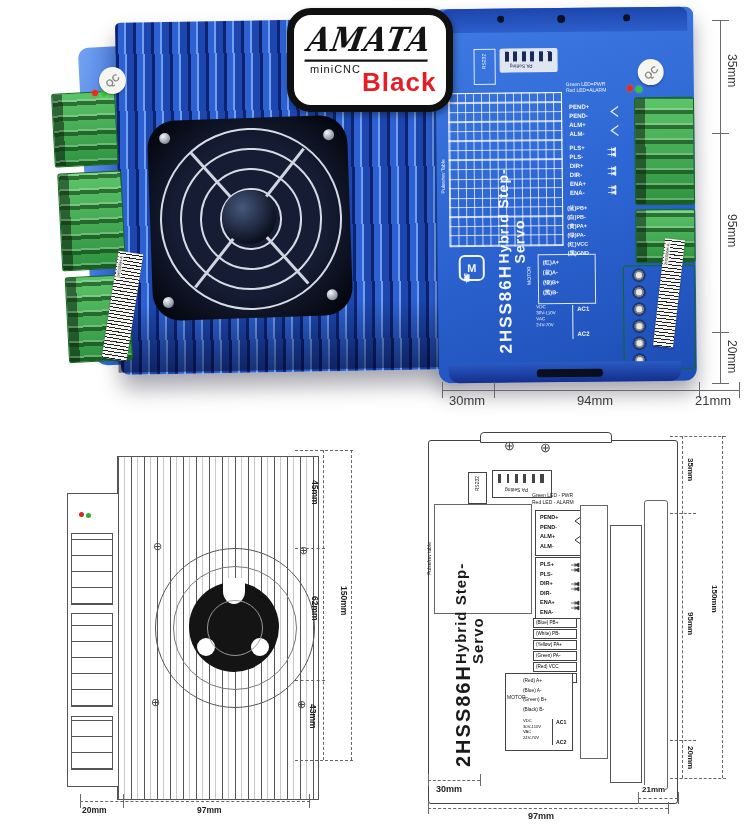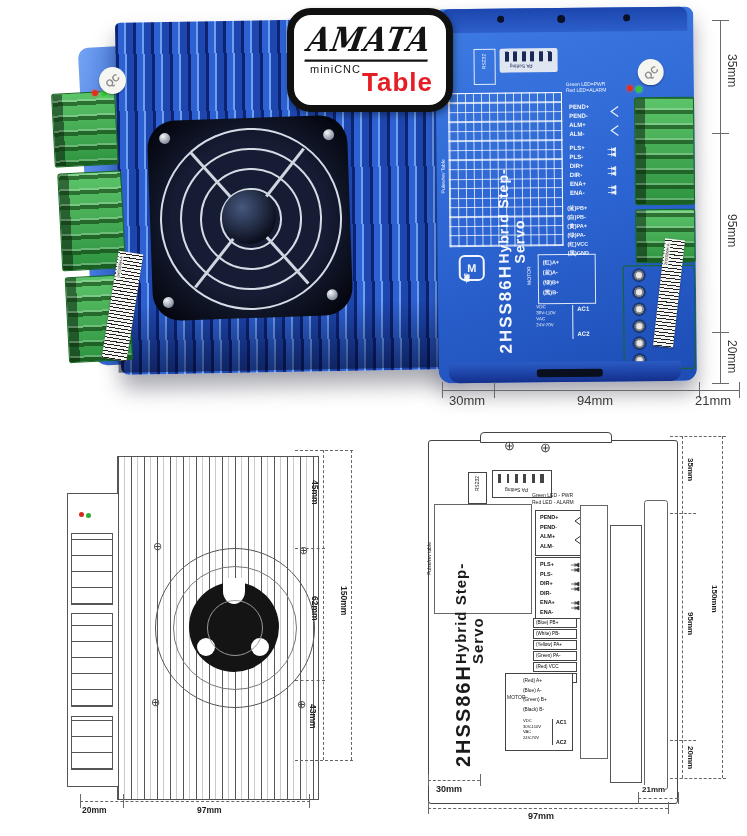--- a/index.html
+++ b/index.html
@@ -208,21 +208,21 @@
       <span class="vup" style="position:absolute;left:1px;top:4px;font-size:4px;color:#222;background:#f5f5f2;padding:1px 0;">2HSS86H-A</span>
     </div>
     <div class="abs" style="left:10px;bottom:0;width:232px;height:20px;background:linear-gradient(#2a5bc4,#132f8d);border-radius:0 0 10px 10px;">
       <div class="abs" style="left:88px;top:7px;width:66px;height:8px;background:#0a0f1e;border-radius:3px;"></div>
     </div>
   </div>
 
   <div id="logo" class="abs" style="left:287px;top:8px;width:152px;height:90px;z-index:10;">
     <div class="brand" style="position:absolute;left:14px;top:8px;transform:skewX(-10deg) scaleY(1.15);">AMATA</div>
     <div class="sub" style="position:absolute;left:16px;top:48px;">miniCNC</div>
-    <div class="shop" style="position:absolute;left:68px;top:52px;">Table</div>
+    <div class="shop" style="position:absolute;left:68px;top:52px;">Black</div>
   </div>
 
   <div class="abs" style="left:700px;top:14px;width:46px;height:372px;">
     <div class="abs dline" style="left:20px;top:6px;width:1px;height:364px;"></div>
     <div class="abs dline" style="left:12px;top:6px;width:17px;height:1px;"></div>
     <div class="abs dline" style="left:12px;top:119px;width:17px;height:1px;"></div>
     <div class="abs dline" style="left:12px;top:318px;width:17px;height:1px;"></div>
     <div class="abs dline" style="left:12px;top:369px;width:17px;height:1px;"></div>
     <span class="abs vdown dimtxt" style="left:25px;top:40px;">35mm</span>
     <span class="abs vdown dimtxt" style="left:25px;top:200px;">95mm</span>

